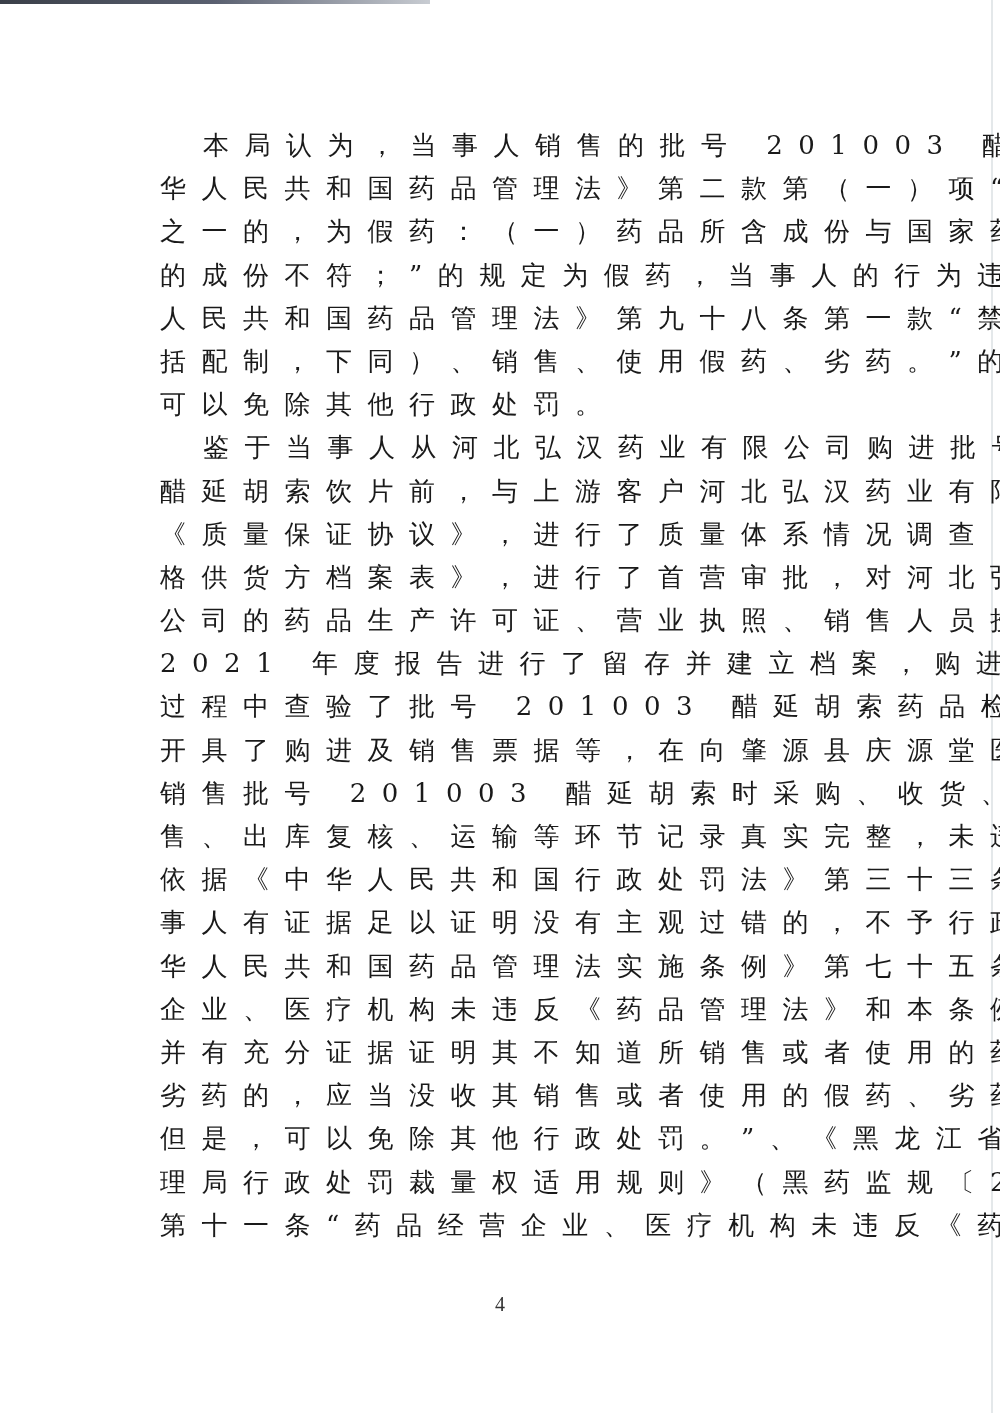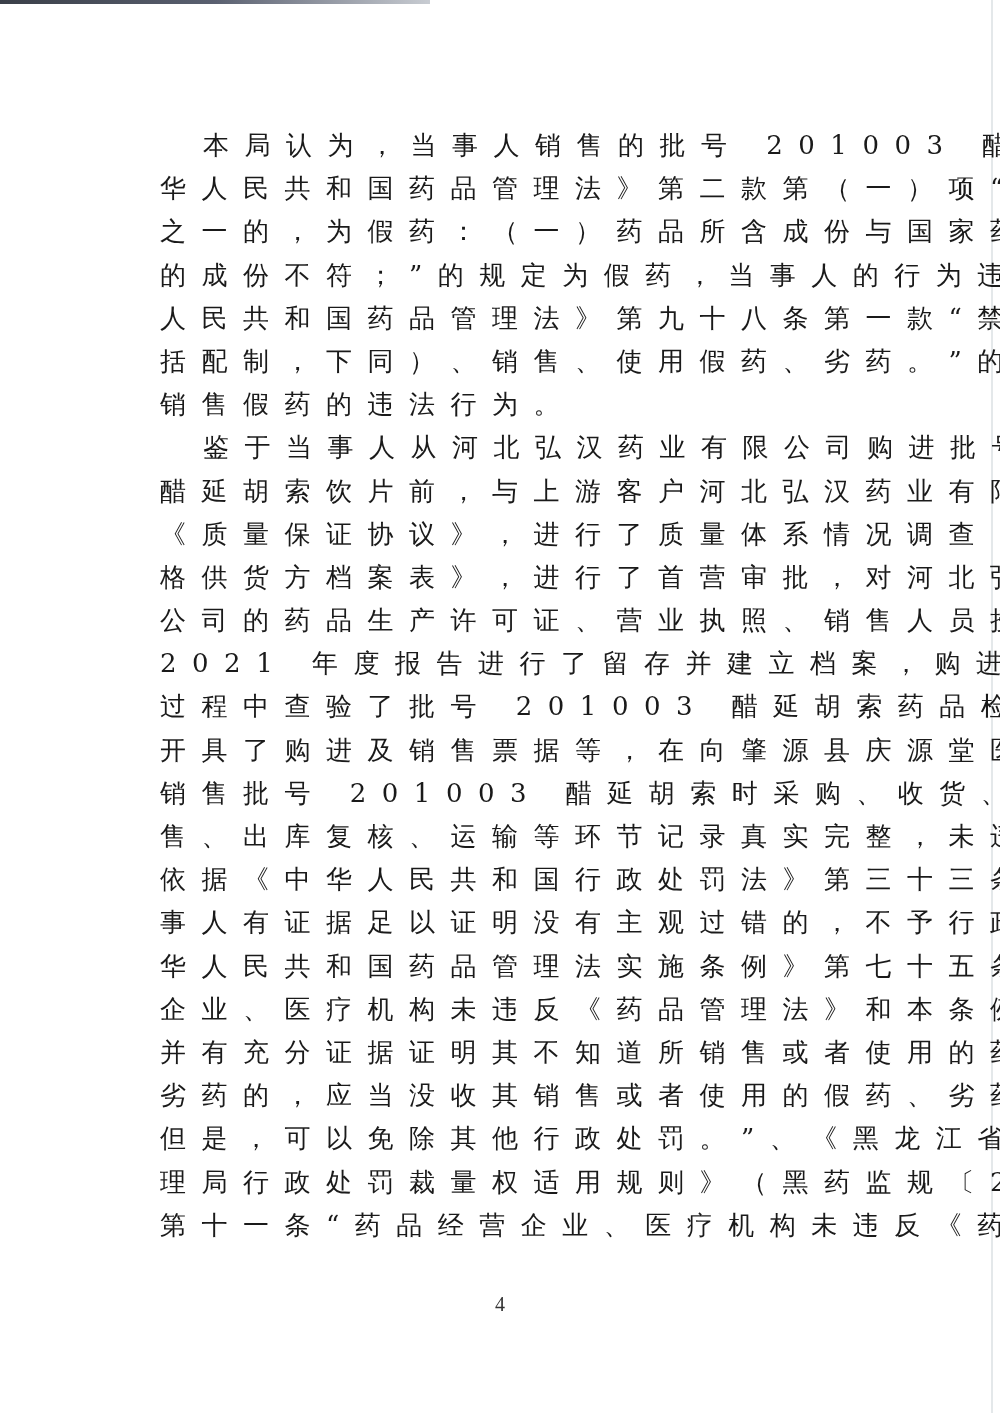--- a/index.html
+++ b/index.html
@@ -72,21 +72,21 @@
 <div class="scan-right-edge"></div>
 
 <div class="page-body">
   <p class="para">
     <span class="line indent">本局认为，当事人销售的批号 201003 醋延胡索按照《中</span>
     <span class="line">华人民共和国药品管理法》第二款第（一）项“有下列情形</span>
     <span class="line">之一的，为假药：（一）药品所含成份与国家药品标准规定</span>
     <span class="line">的成份不符；”的规定为假药，当事人的行为违反了《中华</span>
     <span class="line">人民共和国药品管理法》第九十八条第一款“禁止生产（包</span>
     <span class="line">括配制，下同）、销售、使用假药、劣药。”的规定，属于</span>
-    <span class="line">销售假药的违法行为。</span>
+    <span class="line">可以免除其他行政处罚。</span>
   </p>
   <p class="para">
     <span class="line indent">鉴于当事人从河北弘汉药业有限公司购进批号 201003</span>
     <span class="line">醋延胡索饮片前，与上游客户河北弘汉药业有限公司签订了</span>
     <span class="line">《质量保证协议》，进行了质量体系情况调查，建立了《合</span>
     <span class="line">格供货方档案表》，进行了首营审批，对河北弘汉药业有限</span>
     <span class="line">公司的药品生产许可证、营业执照、销售人员授权委托书、</span>
     <span class="line">2021 年度报告进行了留存并建立档案，购进渠道合法。采购</span>
     <span class="line">过程中查验了批号 201003 醋延胡索药品检验报告，索要和</span>
     <span class="line">开具了购进及销售票据等，在向肇源县庆源堂医药有限公司</span>

